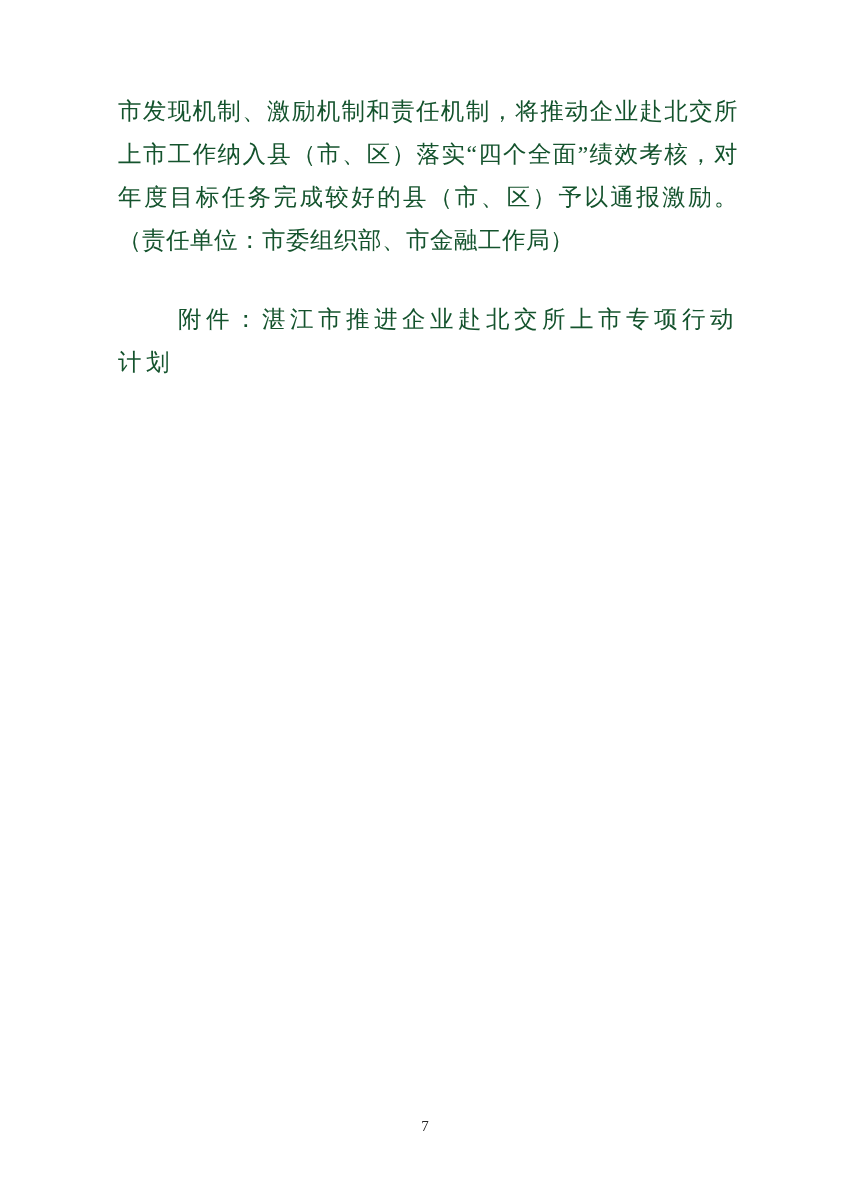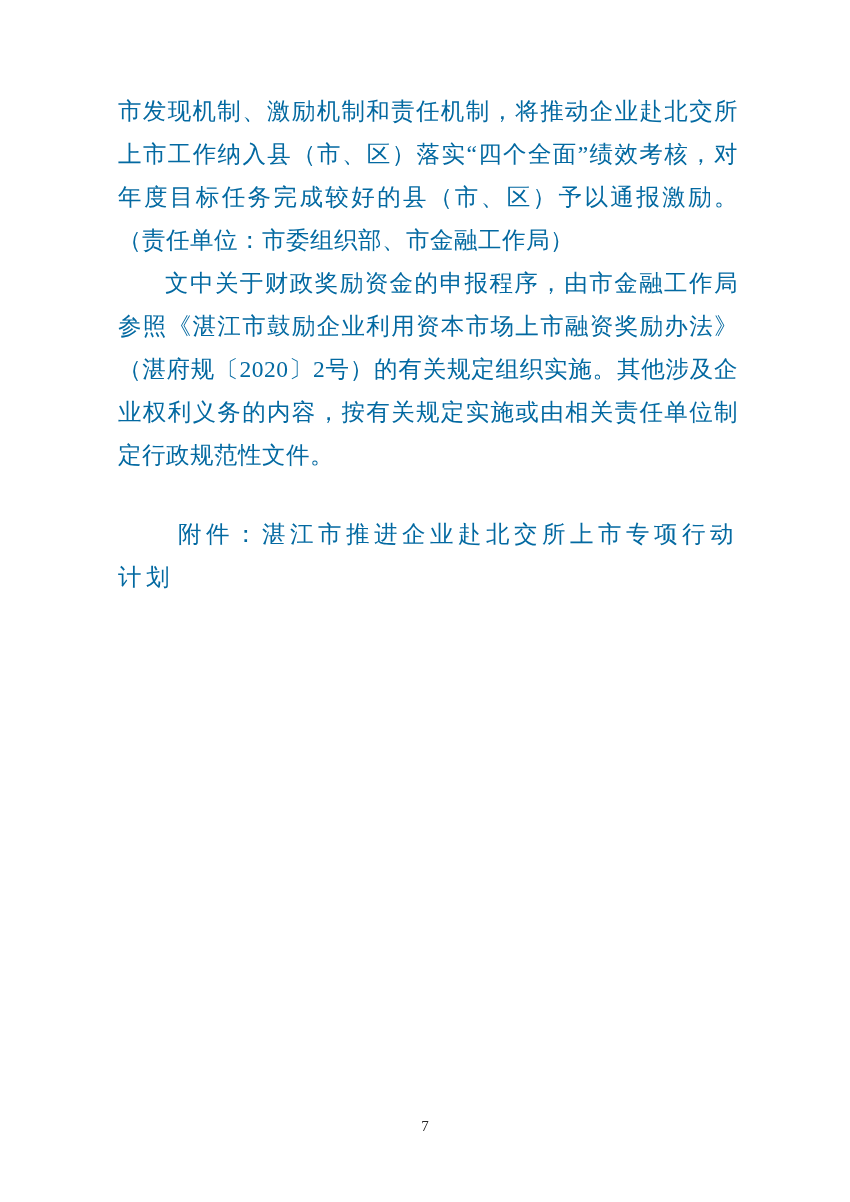--- a/index.html
+++ b/index.html
@@ -23,21 +23,21 @@
     top: 90px;
     width: 620px;
   }
   .para {
     font-size: 23.5px;
     line-height: 43px;
     letter-spacing: 0.5px;
     text-align: justify;
     text-justify: inter-ideograph;
     margin: 0;
-    color: #0369a1;
+    color: #14532d;
   }
   .indent {
     text-indent: 47px;
   }
   .indent-attach {
     text-indent: 60px;
   }
   .spaced {
     letter-spacing: 4.5px;
   }
@@ -62,21 +62,20 @@
 </head>
 <body>
 
 <div class="page">
 
   <div class="content">
 
     <p class="para">市发现机制、激励机制和责任机制，将推动企业赴北交所上市工作纳入县（市、区）落实“四个全面”绩效考核，对年度目标任务完成较好的县（市、区）予以通报激励。（责任单位：市委组织部、市金融工作局）</p>
 
 
-    <p class="para indent">文中关于财政奖励资金的申报程序，由市金融工作局参照《湛江市鼓励企业利用资本市场上市融资奖励办法》（湛府规〔2020〕2号）的有关规定组织实施。其他涉及企业权利义务的内容，按有关规定实施或由相关责任单位制定行政规范性文件。</p>
 
     <div class="attach-block">
       <p class="para indent-attach spaced">附件：湛江市推进企业赴北交所上市专项行动计划</p>
     </div>
 
   </div>
 
   <div class="page-number">7</div>
 
 </div>

